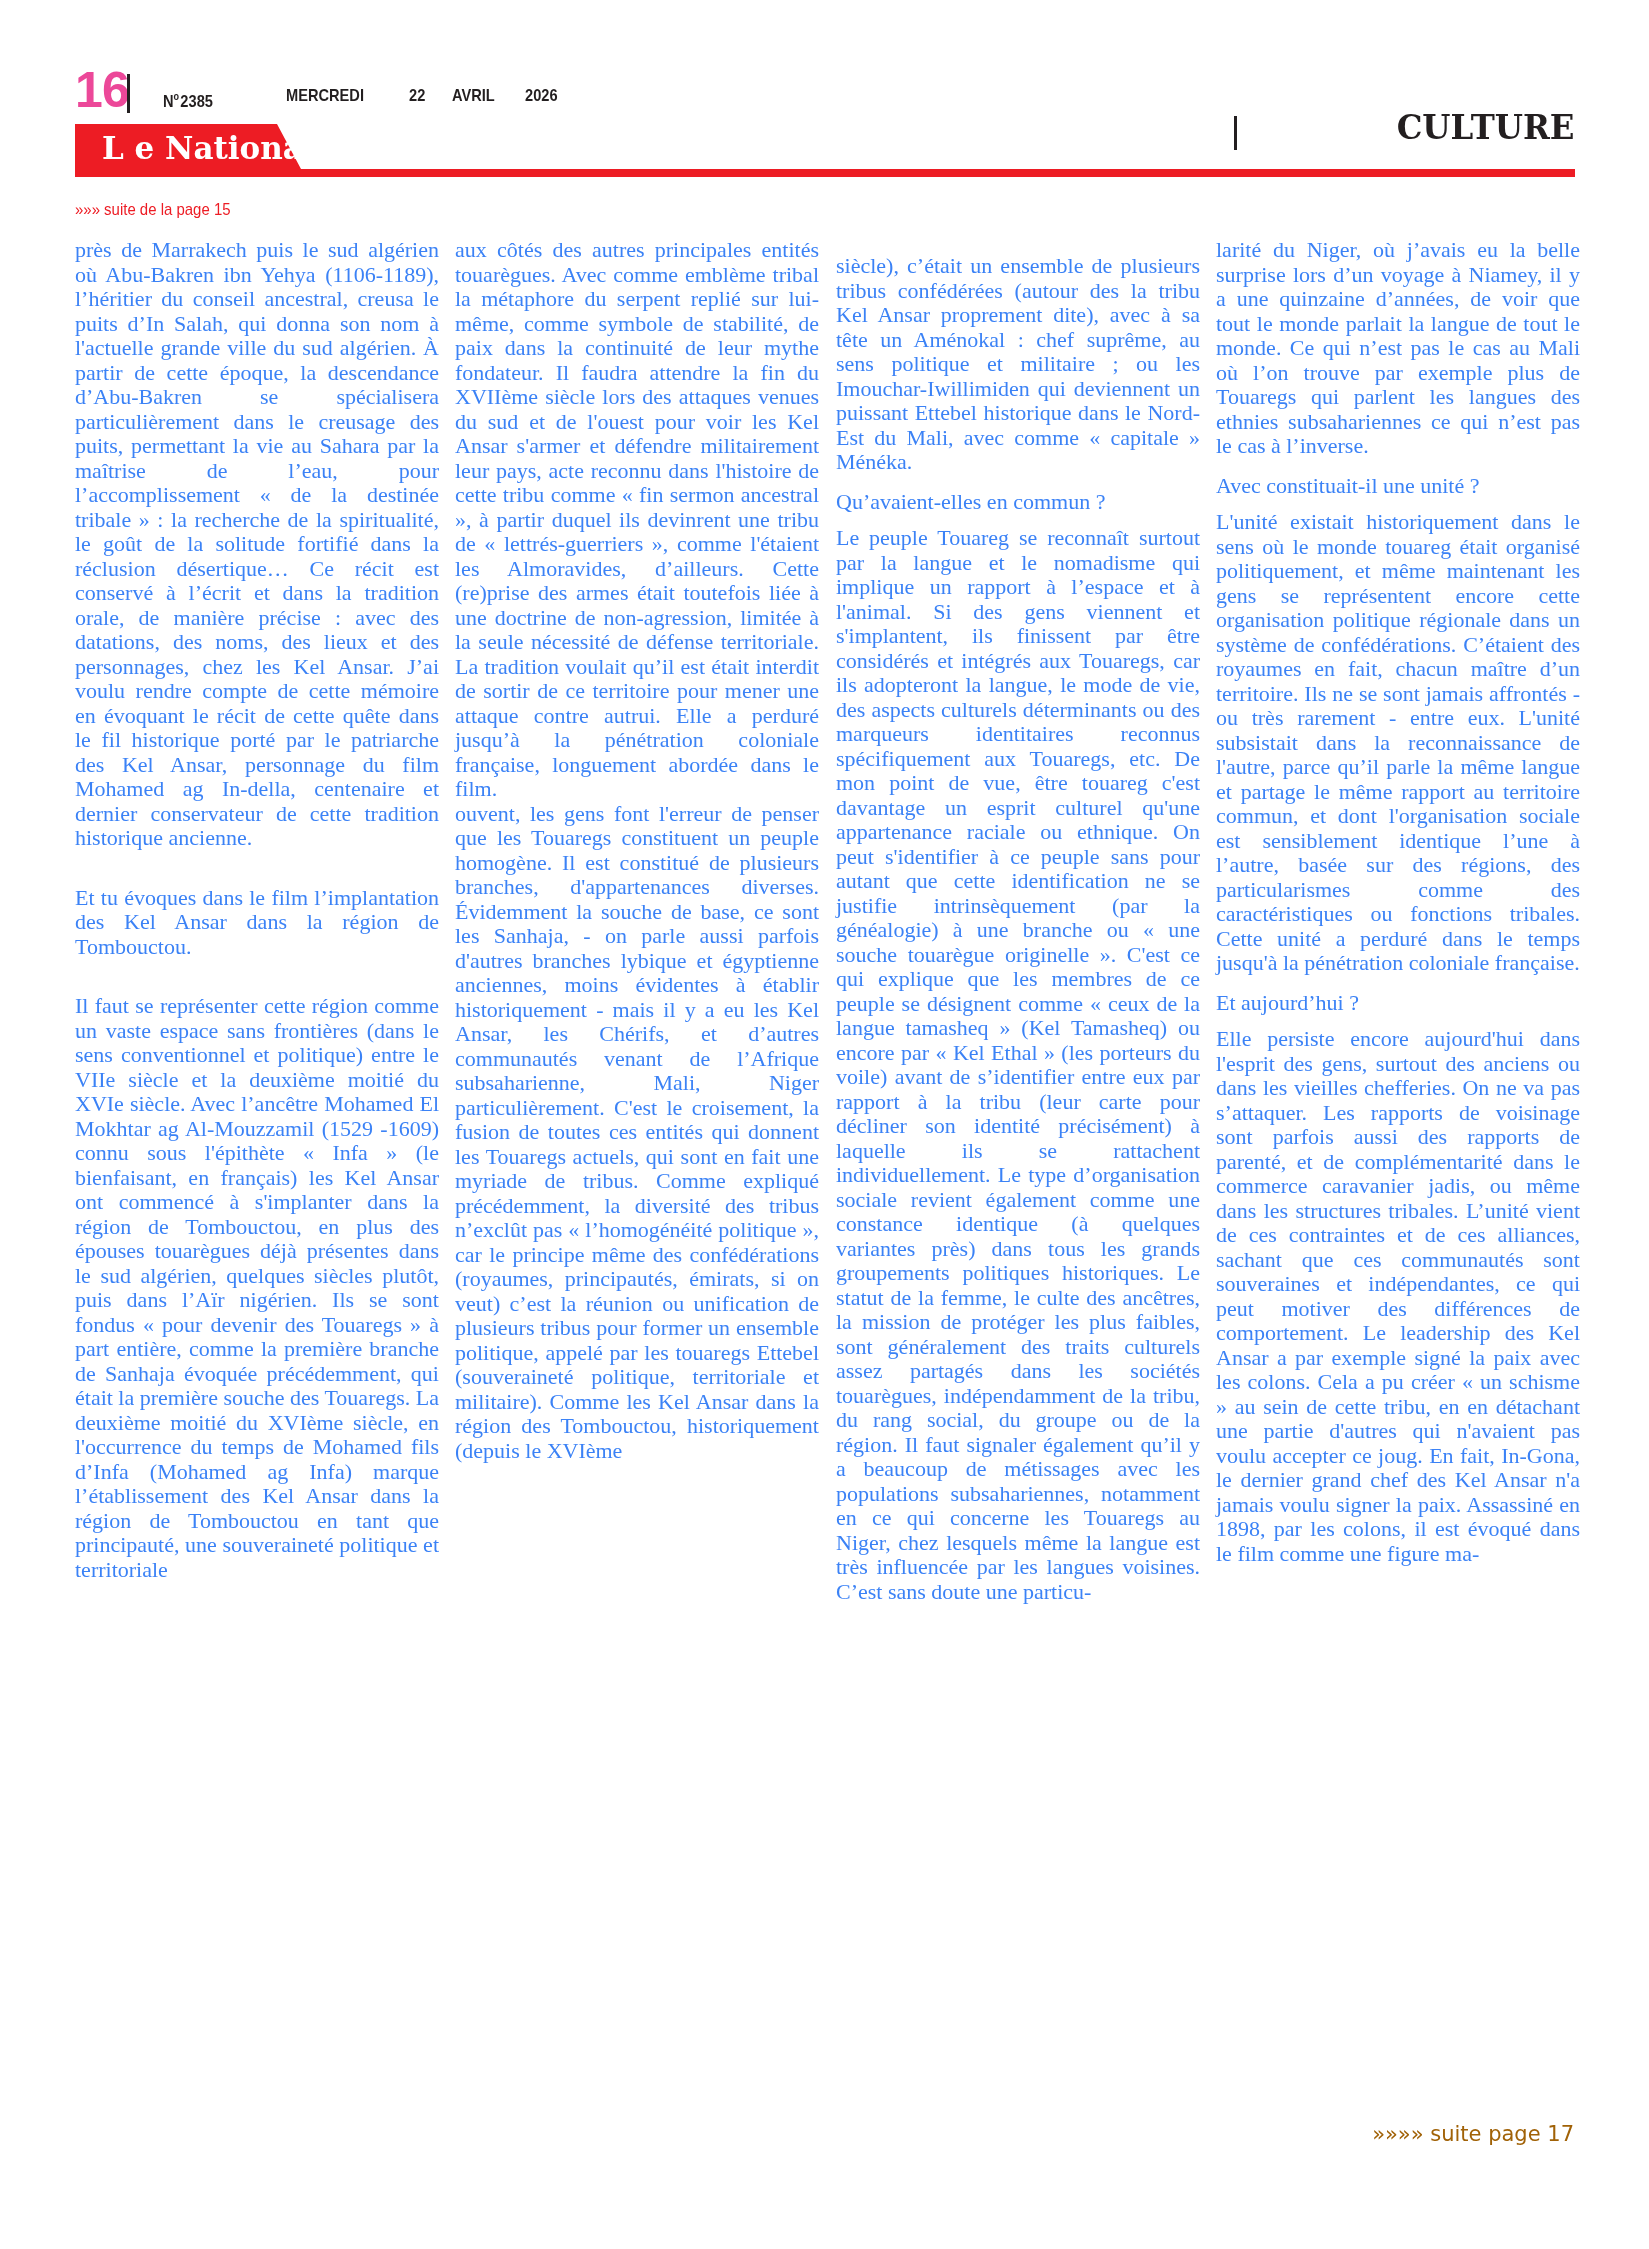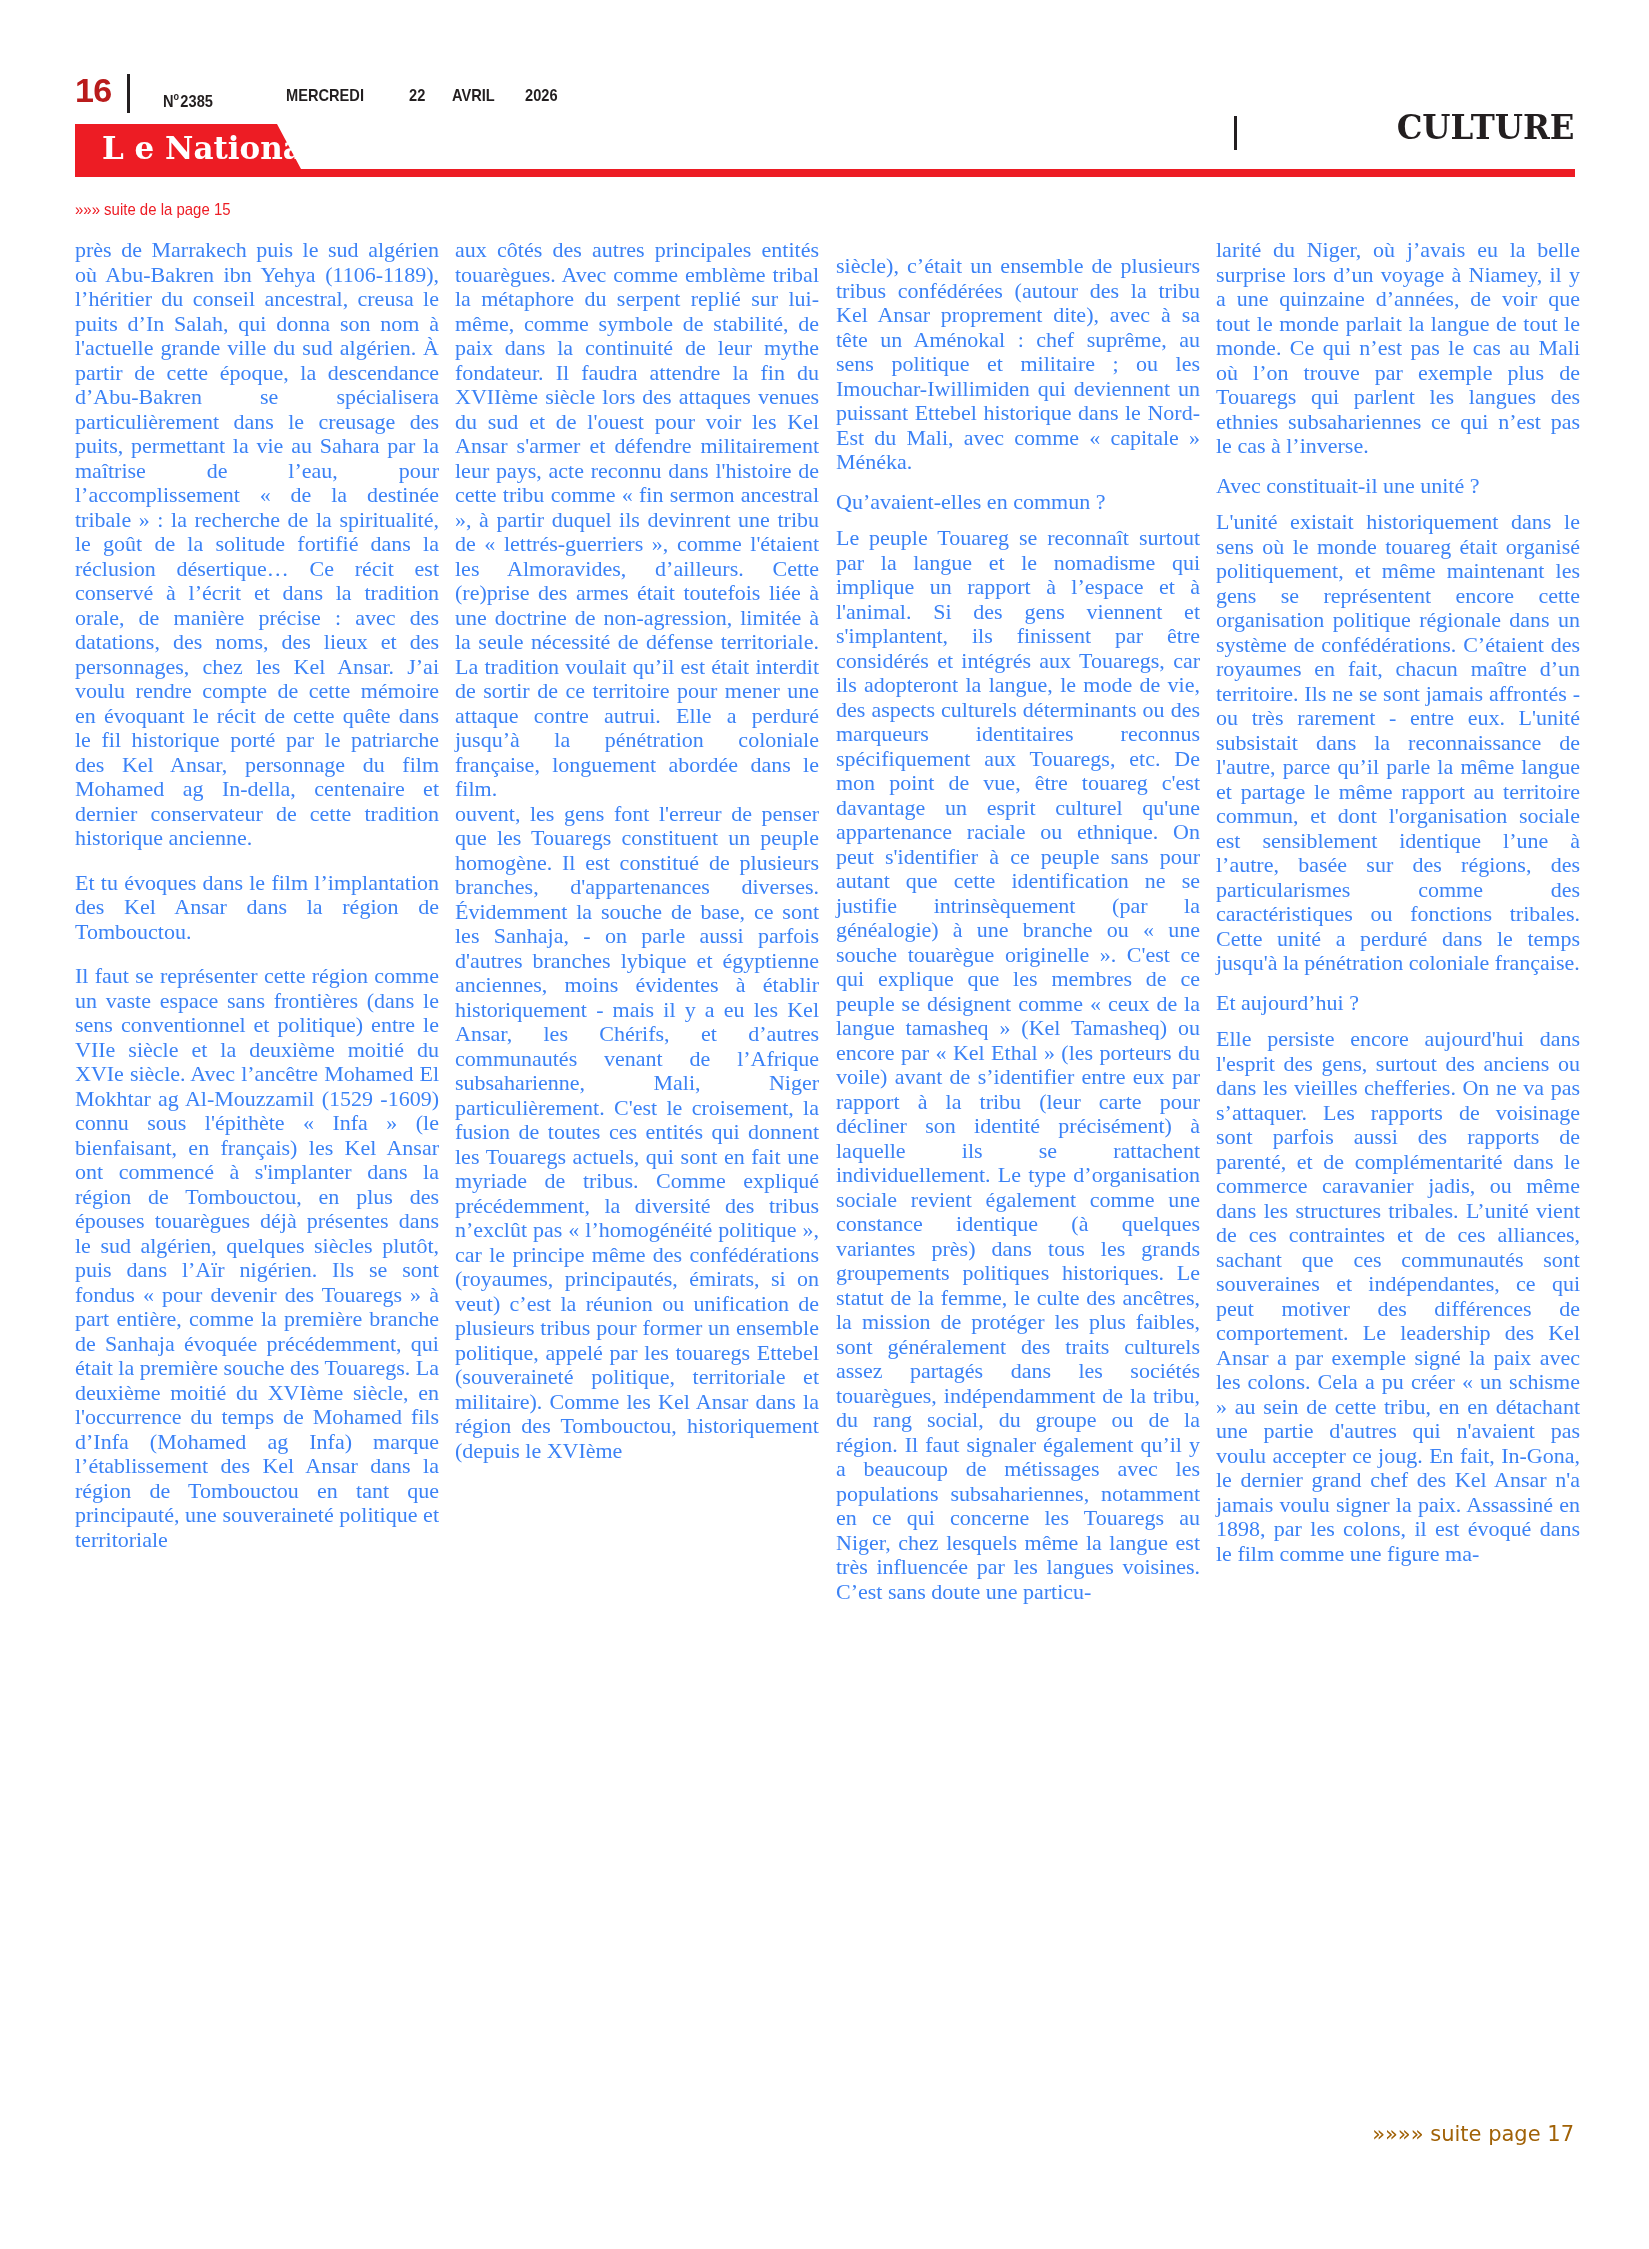--- a/index.html
+++ b/index.html
@@ -1,19 +1,19 @@
 <!DOCTYPE html>
 <html style="font-size:12px"><head>
 <meta charset="utf-8">
 <style>
   html, body { margin: 0; padding: 0; background: #ffffff; }
   body { width: 1650px; height: 2250px; position: relative; overflow: hidden; color: #231f20; }
 
   
-  .hdr-page { position: absolute; left: 75px; top: 71px; font-family: "Liberation Sans", sans-serif; font-weight: 700; font-size: 34px; line-height: 39px; color: #b91c1c; letter-spacing: -0.7px; }
+  .hdr-page { position: absolute; left: 75px; top: 71px; font-family: "Liberation Sans", sans-serif; font-weight: 700; font-size: 50px; line-height: 39px; color: #ec4899; letter-spacing: -0.7px; }
   .hdr-sep-left { position: absolute; left: 127px; top: 74px; width: 3px; height: 39px; background: #231f20; }
   .hdr-meta { position: absolute; top: 87px; font-family: "Liberation Sans", sans-serif; font-weight: 700; font-size: 17px; line-height: 18px; color: #231f20; transform: scaleX(0.86); transform-origin: left center; }
   .hdr-issue { left: 163px; }
   .hdr-issue sup { font-size: 10.5px; vertical-align: 6.7px; margin-right: 1.5px; }
   .hdr-day { left: 286px; }
   .hdr-date-d { left: 409px; }
   .hdr-date-m { left: 452px; }
   .hdr-date-y { left: 525px; }
   .hdr-sep-right { position: absolute; left: 1234px; top: 116px; width: 3px; height: 34px; background: #231f20; }
   .hdr-section { position: absolute; right: 76px; top: 109px; font-family: "DejaVu Serif", serif; font-weight: 700; font-size: 33px; line-height: 37px; color: #231f20; letter-spacing: 0px; transform: scaleX(0.98); transform-origin: right center; }
@@ -26,21 +26,21 @@
   .cont-from { position: absolute; left: 75px; top: 199px; font-family: "Liberation Sans", sans-serif; font-size: 17px; line-height: 21px; color: #ed1c24; transform: scaleX(0.88); transform-origin: left center; }
   .cont-to { position: absolute; right: 76px; top: 2125px; font-family: "DejaVu Sans", sans-serif; font-size: 21px; line-height: 19.5px; color: #a16207; }
 
   
   .col { position: absolute; top: 238px; width: 364px; font-family: "Liberation Serif", serif; font-size: 22px; line-height: 24.5px; color: #3b82f6; text-align: justify; hyphens: manual; }
   .col-1 { left: 75px; }
   .col-2 { left: 455px; }
   .col-3 { left: 836px; margin-top: 16px; }
   .col-4 { left: 1216px; }
   .col p { margin: 0; }
-  .col p.gap-lg { margin-top: 20px; }
+  .col p.gap-lg { margin-top: 35px; }
   .col h3 { margin: 15px 0 12px 0; font-family: "Liberation Serif", serif; font-weight: 400; font-size: 22px; line-height: 24.5px; text-align: left; }
 </style>
 </head>
 <body>
 
 <div class="hdr-page">16</div>
 <div class="hdr-sep-left"></div>
 <div class="hdr-meta hdr-issue"><span>N</span><sup>o</sup><span>2385</span></div>
 <div class="hdr-meta hdr-day">MERCREDI</div>
 <div class="hdr-meta hdr-date-d">22</div>

